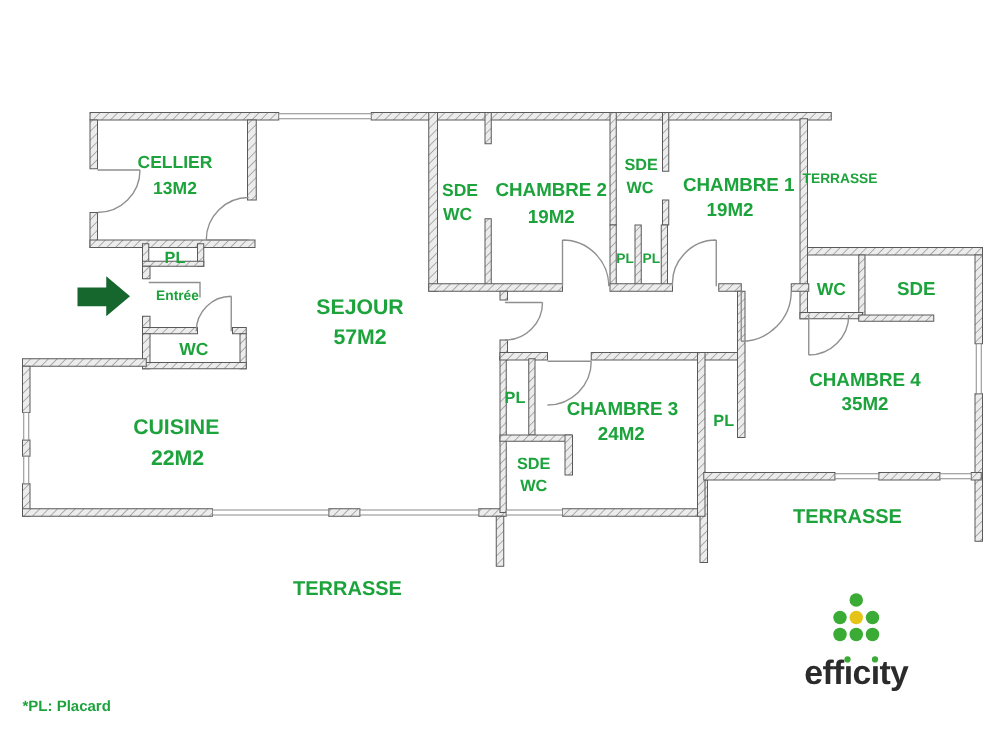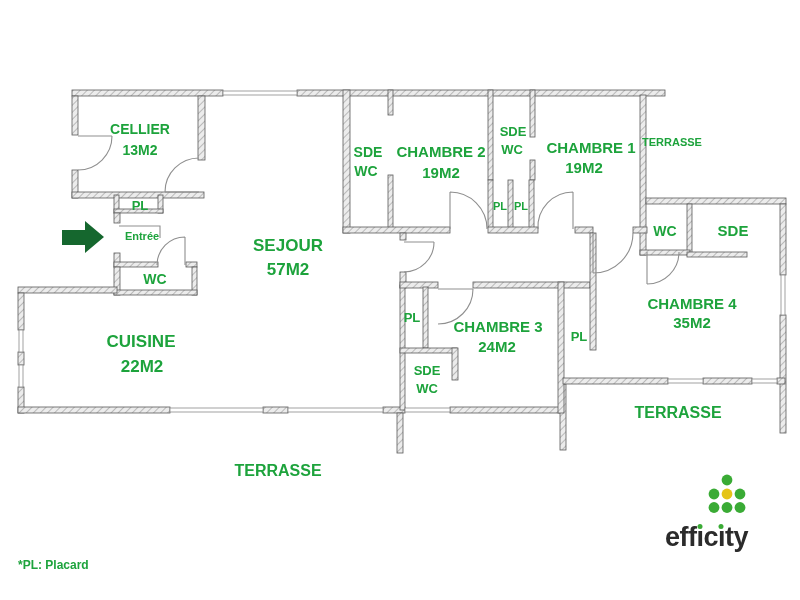--- a/index.html
+++ b/index.html
@@ -12,21 +12,21 @@
   }
   html,body{margin:0;padding:0;background:#fff;}
   #stage{position:relative;width:800px;height:600px;background:#ffffff;overflow:hidden;
          font-family:"Liberation Sans", sans-serif;}
   svg text{font-family:"Liberation Sans", sans-serif;font-weight:bold;fill:var(--label-green);}.fs11{font-size:11px}.fs12{font-size:12px}.fs13{font-size:13px}
   .fs14{font-size:14px}.fs15{font-size:15px}.fs16{font-size:16px}.fs17{font-size:17px}
   .wall{fill:url(#hatch);stroke:var(--wall-outline);stroke-width:0.8;}
   .win{fill:#ffffff;stroke:#8a8a8a;stroke-width:0.8;}
   .door{fill:none;stroke:#8f8f8f;stroke-width:1.1;}
   .arrow{fill:var(--arrow-green);}
-  #logo{position:absolute;left:622px;top:474px;width:126px;text-align:right;}
+  #logo{position:absolute;left:622px;top:474px;width:126px;text-align:center;}
   #logo .word{font-size:27px;font-weight:bold;color:var(--logo-text);letter-spacing:-0.5px;line-height:1;margin-top:6px;}
   .idot{position:relative;display:inline-block;}
   .idot::before{content:"";position:absolute;top:0px;left:50%;transform:translateX(-50%);
     width:5px;height:5px;border-radius:50%;background:var(--logo-green);}
 </style>
 </head>
 <body>
 
 <div id="stage">
   <svg width="800" height="600" viewBox="0 0 800 600">

